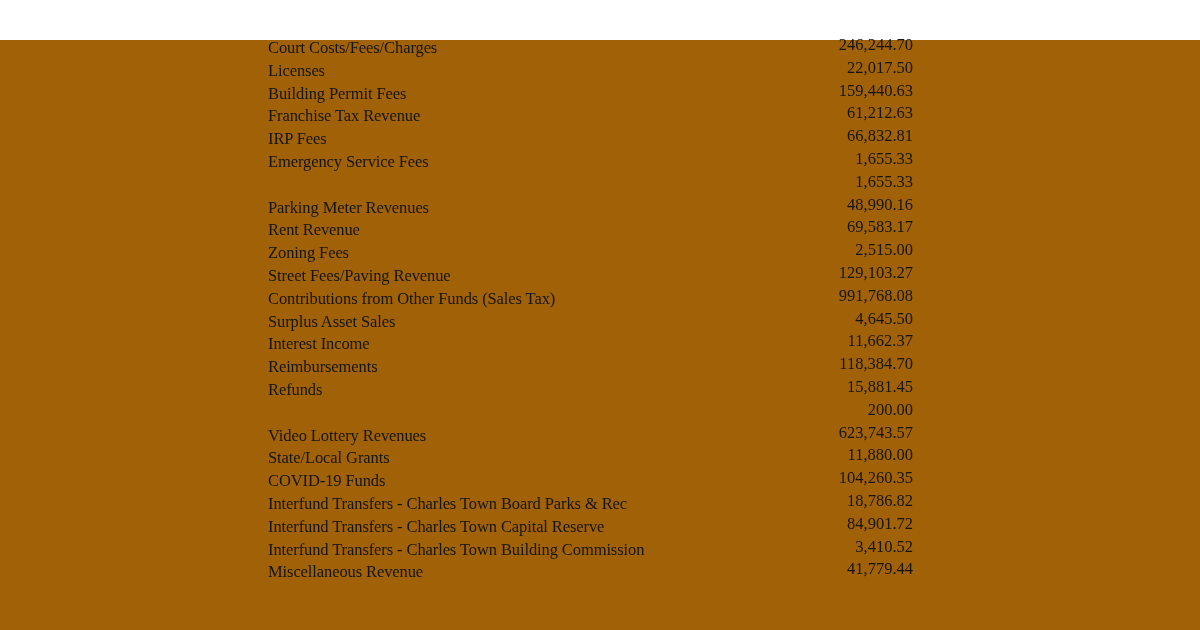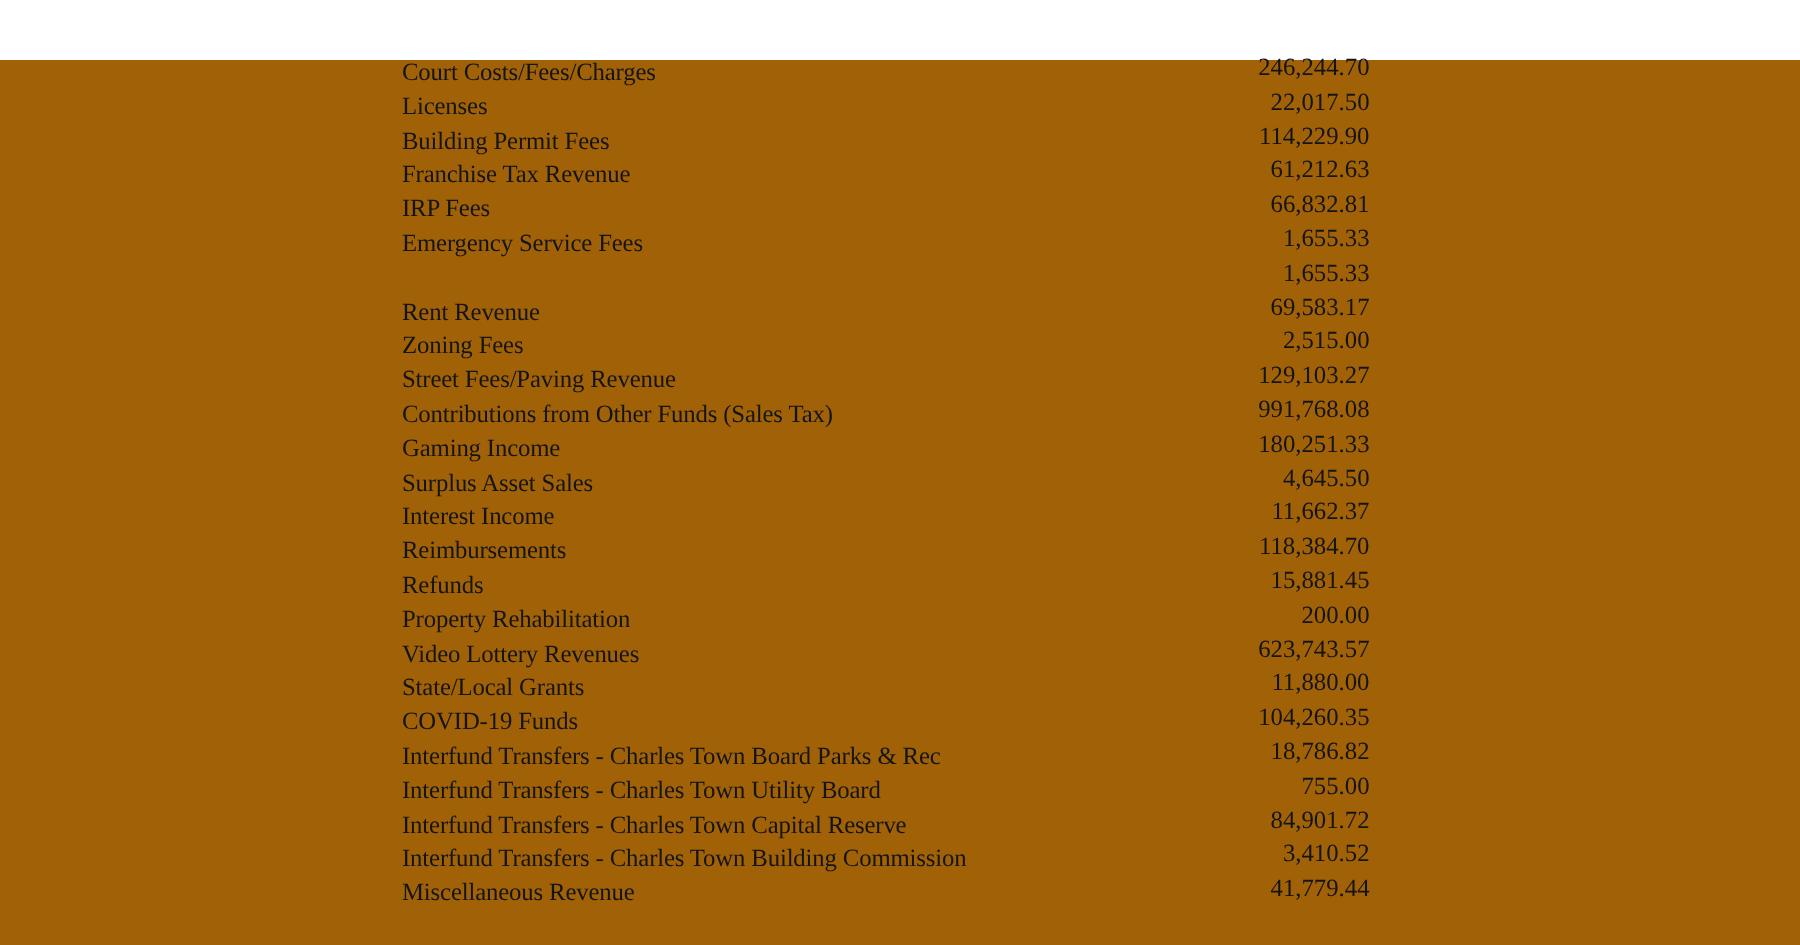--- a/index.html
+++ b/index.html
@@ -58,98 +58,93 @@
       <div class="row">
         <span class="label">Court Costs/Fees/Charges</span>
         <span class="amount">246,244.70</span>
       </div>
       <div class="row">
         <span class="label">Licenses</span>
         <span class="amount">22,017.50</span>
       </div>
       <div class="row">
         <span class="label">Building Permit Fees</span>
-        <span class="amount">114,229.90</span>
+        <span class="amount">159,440.63</span>
       </div>
       <div class="row">
         <span class="label">Franchise Tax Revenue</span>
         <span class="amount">61,212.63</span>
       </div>
       <div class="row">
         <span class="label">IRP Fees</span>
         <span class="amount">66,832.81</span>
       </div>
       <div class="row">
         <span class="label">Emergency Service Fees</span>
         <span class="amount">1,655.33</span>
       </div>
       <div class="row">
         <span class="amount">1,655.33</span>
+      </div>
+      <div class="row">
+        <span class="label">Parking Meter Revenues</span>
+        <span class="amount">48,990.16</span>
       </div>
       <div class="row">
         <span class="label">Rent Revenue</span>
         <span class="amount">69,583.17</span>
       </div>
       <div class="row">
         <span class="label">Zoning Fees</span>
         <span class="amount">2,515.00</span>
       </div>
       <div class="row">
         <span class="label">Street Fees/Paving Revenue</span>
         <span class="amount">129,103.27</span>
       </div>
       <div class="row">
         <span class="label">Contributions from Other Funds (Sales Tax)</span>
         <span class="amount">991,768.08</span>
       </div>
       <div class="row">
-        <span class="label">Gaming Income</span>
-        <span class="amount">180,251.33</span>
-      </div>
-      <div class="row">
         <span class="label">Surplus Asset Sales</span>
         <span class="amount">4,645.50</span>
       </div>
       <div class="row">
         <span class="label">Interest Income</span>
         <span class="amount">11,662.37</span>
       </div>
       <div class="row">
         <span class="label">Reimbursements</span>
         <span class="amount">118,384.70</span>
       </div>
       <div class="row">
         <span class="label">Refunds</span>
         <span class="amount">15,881.45</span>
       </div>
       <div class="row">
-        <span class="label">Property Rehabilitation</span>
         <span class="amount">200.00</span>
       </div>
       <div class="row">
         <span class="label">Video Lottery Revenues</span>
         <span class="amount">623,743.57</span>
       </div>
       <div class="row">
         <span class="label">State/Local Grants</span>
         <span class="amount">11,880.00</span>
       </div>
       <div class="row">
         <span class="label">COVID-19 Funds</span>
         <span class="amount">104,260.35</span>
       </div>
       <div class="row">
         <span class="label">Interfund Transfers - Charles Town Board Parks &amp; Rec</span>
         <span class="amount">18,786.82</span>
       </div>
       <div class="row">
-        <span class="label">Interfund Transfers - Charles Town Utility Board</span>
-        <span class="amount">755.00</span>
-      </div>
-      <div class="row">
         <span class="label">Interfund Transfers - Charles Town Capital Reserve</span>
         <span class="amount">84,901.72</span>
       </div>
       <div class="row">
         <span class="label">Interfund Transfers - Charles Town Building Commission</span>
         <span class="amount">3,410.52</span>
       </div>
       <div class="row">
         <span class="label">Miscellaneous Revenue</span>
         <span class="amount">41,779.44</span>

